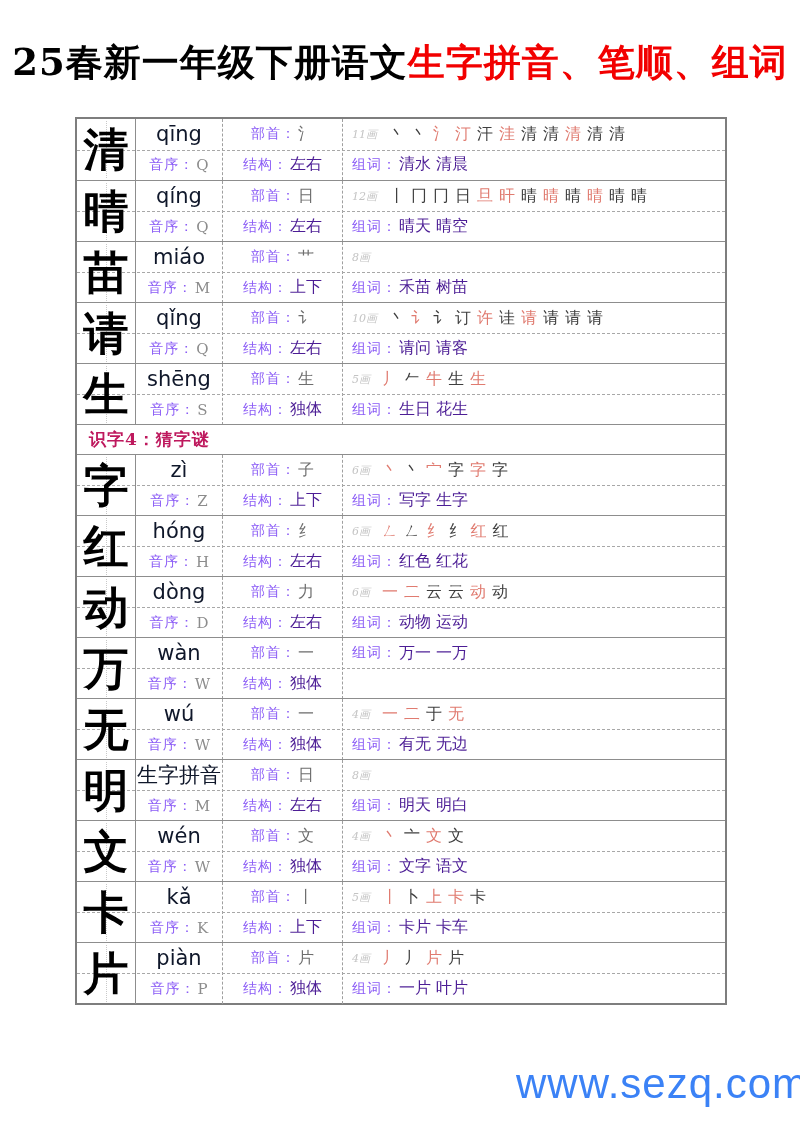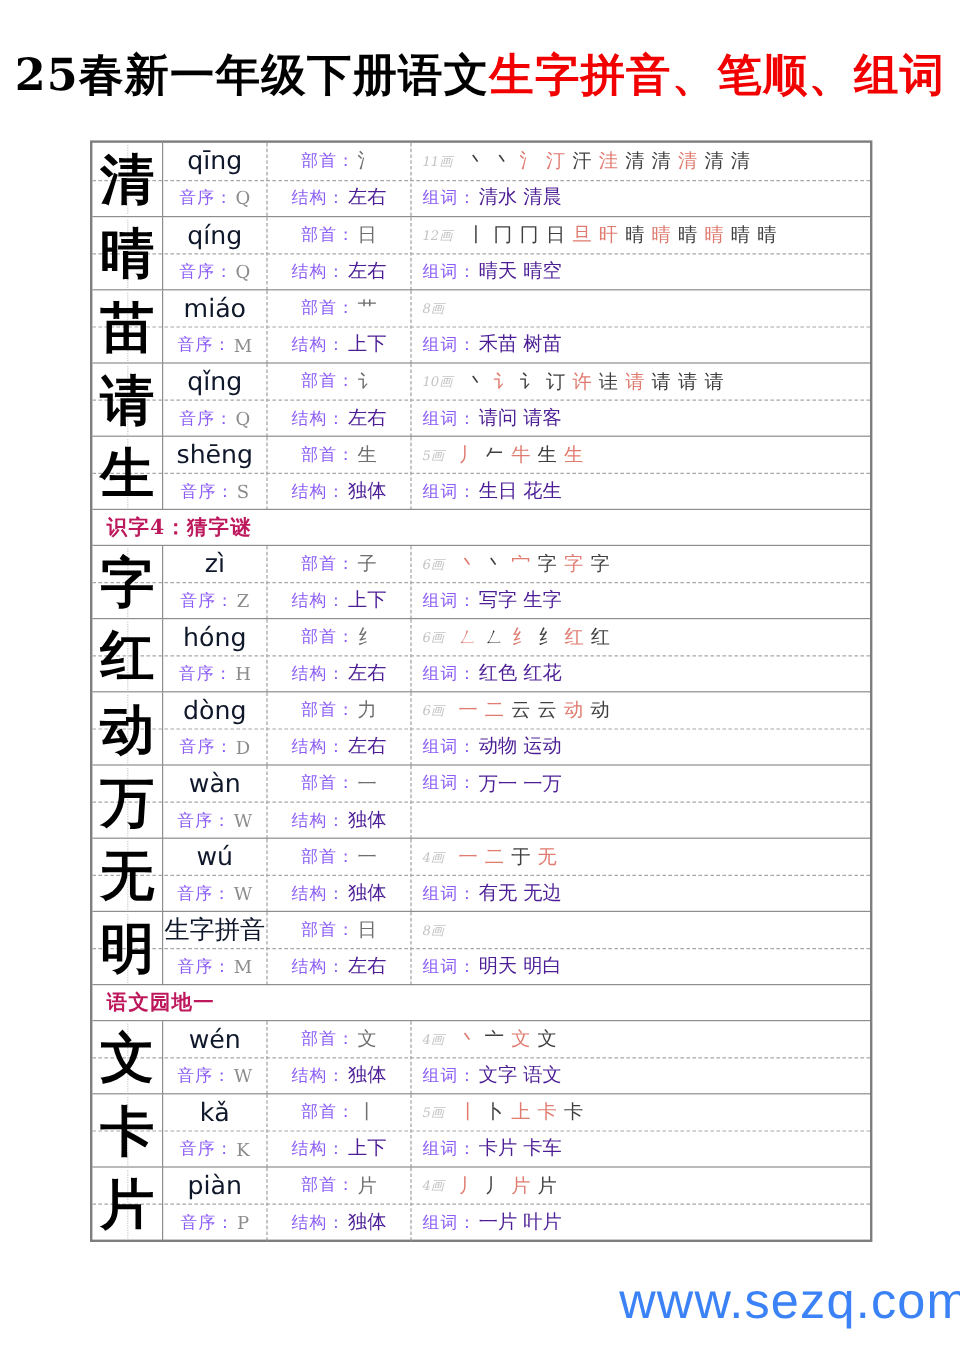--- a/index.html
+++ b/index.html
@@ -468,23 +468,20 @@
           <div class="half">
             <span class="stroke-count">8画</span>
           </div>
           <div class="half">
             <span class="lbl">组词：</span>
             <span class="val">明天 明白</span>
           </div>
         </div>
         <div class="mid-line"></div>
       </div>
-      <div class="row section-row">
-        <span class="section-label">语文园地一</span>
-      </div>
       <div class="row char-row">
         <div class="cell char-cell">
           <span class="big-char">文</span>
         </div>
         <div class="cell col2">
           <div class="half">
             <span class="pinyin">wén</span>
           </div>
           <div class="half">
             <span class="lbl">音序：</span>

